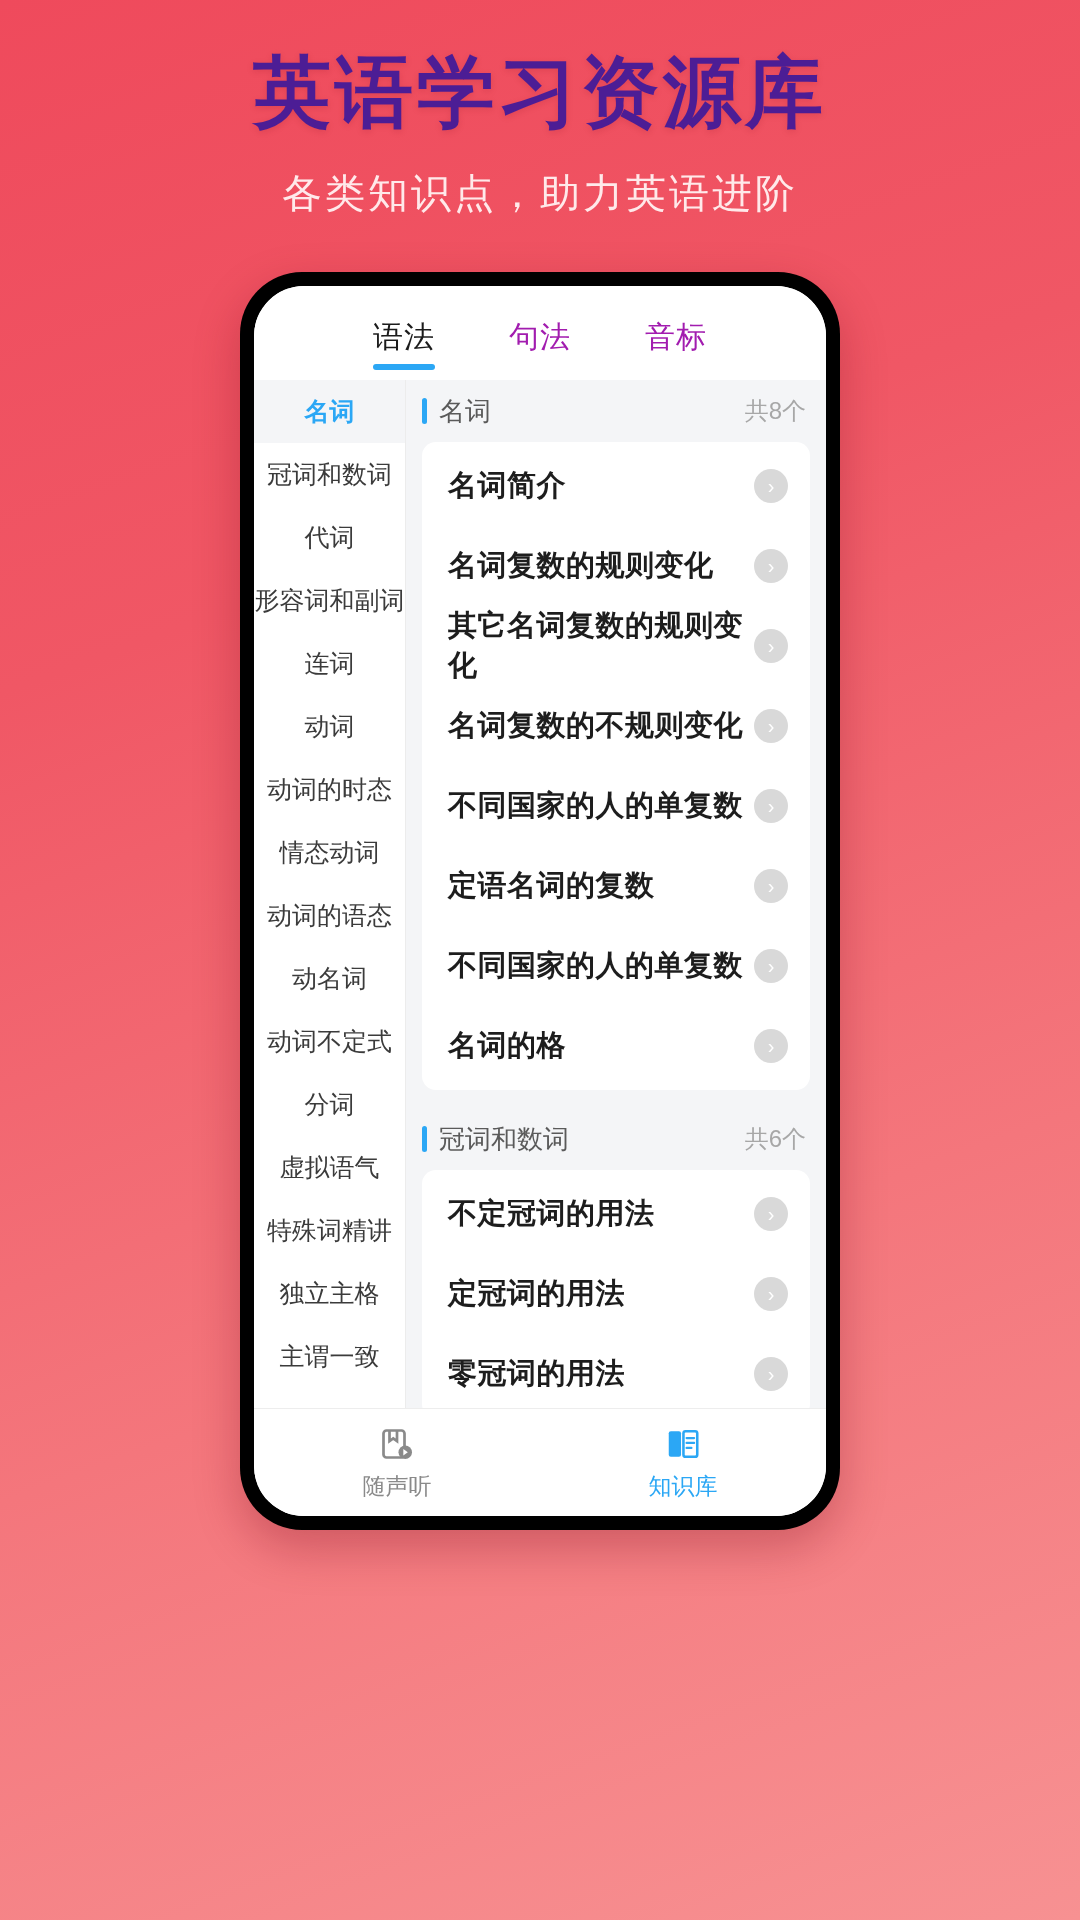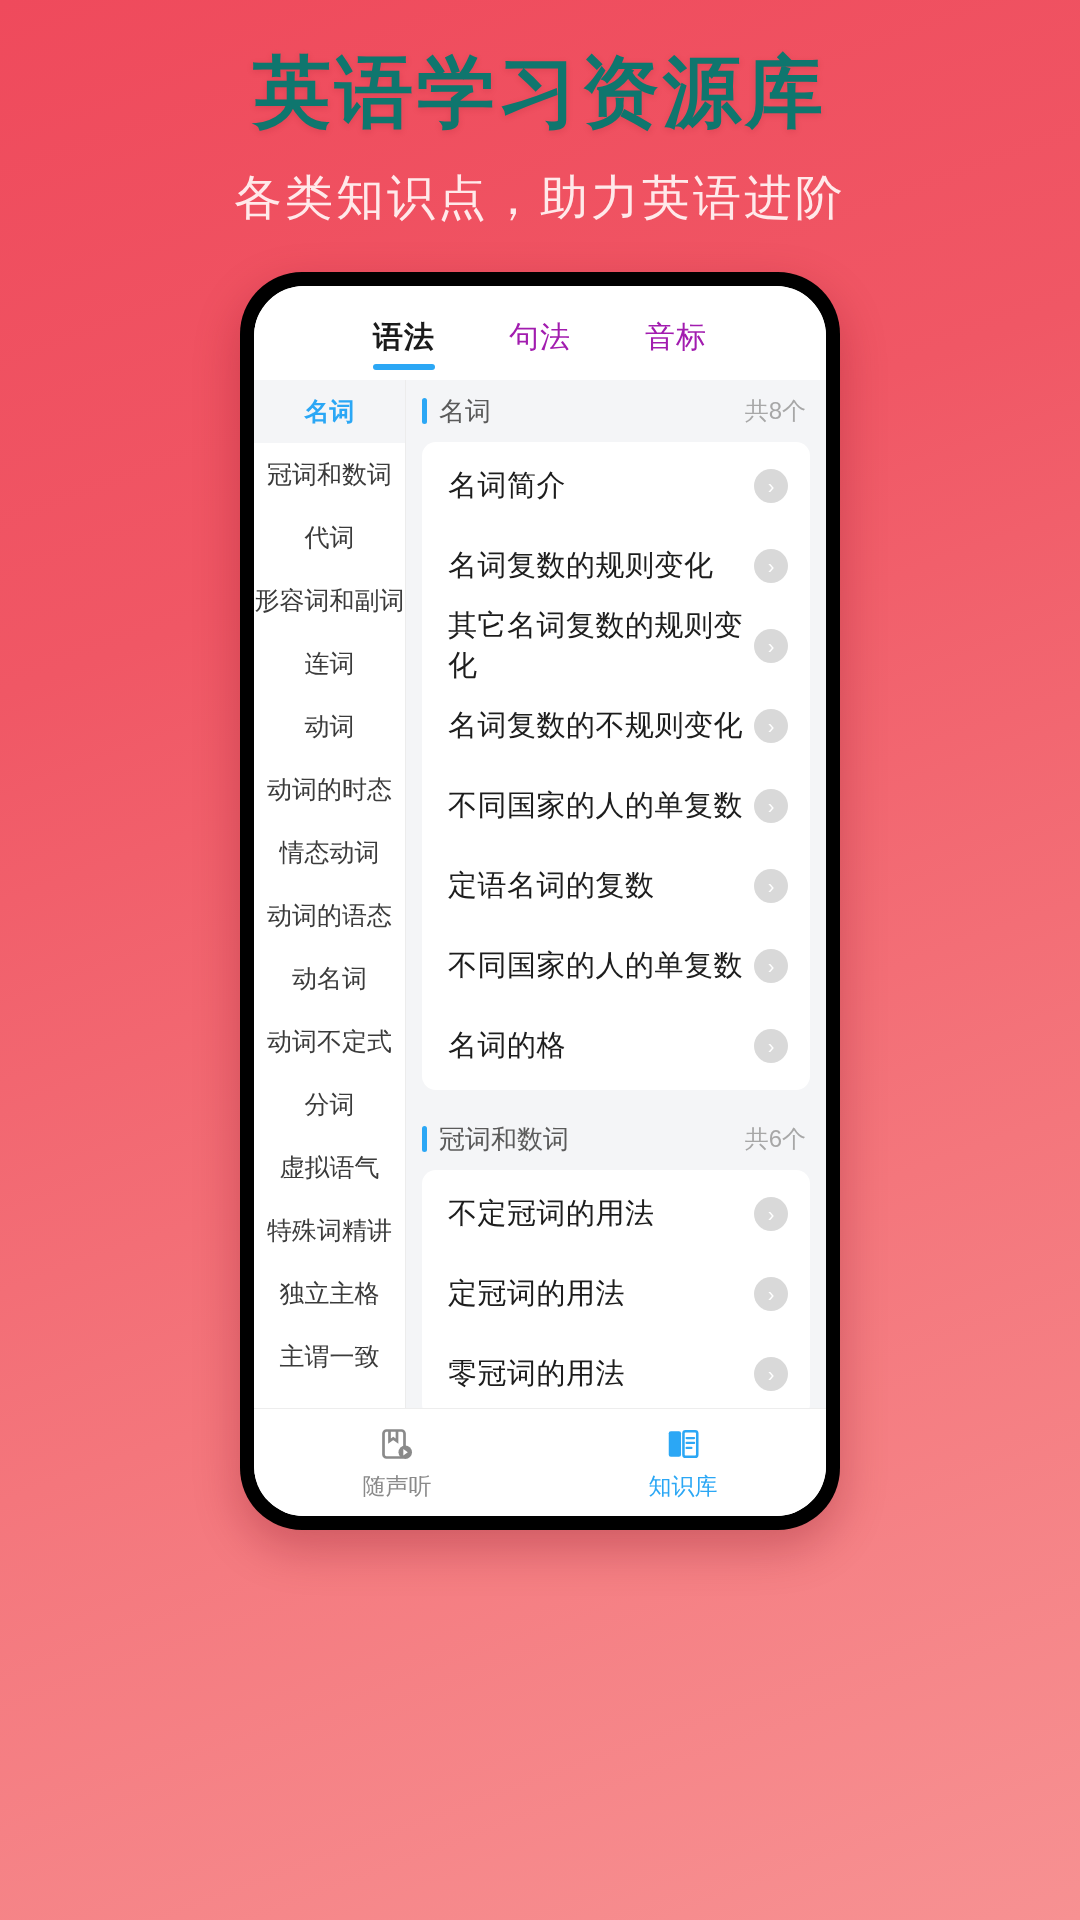--- a/index.html
+++ b/index.html
@@ -7,27 +7,27 @@
   body {
     font-family:"Liberation Sans","DejaVu Sans",sans-serif;
     background:linear-gradient(160deg,#ef4a5c 0%,#f05765 30%,#f4767c 65%,#f79192 100%);
     overflow:hidden;
     position:relative;
   }
 
   
   .promo { width:100%; text-align:center; padding-top:48px; }
   .promo-title {
-    font-size:78px; font-weight:bold; color:#0f766e;
+    font-size:78px; font-weight:bold; color:#4c1d95;
     letter-spacing:4px; line-height:1.15;
     text-shadow:0 2px 6px rgba(150,20,35,.18);
   }
   .promo-sub {
     margin-top:28px;
-    font-size:48px; color:#ffe9ea; letter-spacing:3px; font-weight:400;
+    font-size:40px; color:#ffe9ea; letter-spacing:3px; font-weight:400;
   }
 
   
   .phone-wrap {
     position:absolute; left:50%; transform:translateX(-50%);
     top:272px;
     width:600px; height:1258px;
   }
   .phone {
     position:relative; width:100%; height:100%;
@@ -48,21 +48,21 @@
   
   .tabbar {
     height:94px; flex:0 0 94px;
     display:flex; align-items:flex-end; justify-content:center;
     gap:66px;
     padding-bottom:10px;
     background:#ffffff;
   }
   .tab { position:relative; padding:0 4px 12px; }
   .tab-label { font-size:30px; color:#a21caf; letter-spacing:1px; display:block; }
-  .tab.active .tab-label { color:#1b1b1b; font-weight:bold; }
+  .tab.active .tab-label { color:#1b1b1b; font-weight:normal; }
   .tab .tab-underline { display:none; }
   .tab.active .tab-underline {
     display:block; position:absolute; left:50%; transform:translateX(-50%);
     bottom:0; width:62px; height:6px; border-radius:3px; background:#2ba7f5;
   }
 
   
   .body-split { flex:1 1 auto; display:flex; min-height:0; background:#ffffff; }
 
   
@@ -95,21 +95,21 @@
   .sec-count { font-size:24px; color:#a7a7a7; }
 
   .card {
     margin:0 16px; background:#ffffff; border-radius:14px;
     padding:4px 0;
   }
   .row {
     display:flex; align-items:center; justify-content:space-between;
     height:80px; padding:0 22px 0 26px;
   }
-  .row-label { font-size:29px; font-weight:normal; color:#1d1d1d; letter-spacing:.5px; }
+  .row-label { font-size:29px; font-weight:bold; color:#1d1d1d; letter-spacing:.5px; }
   .chev {
     width:34px; height:34px; border-radius:50%;
     background:#d9d9d9; color:#ffffff;
     display:flex; align-items:center; justify-content:center;
     font-size:20px; line-height:1; flex:0 0 34px;
   }
   .card-gap { height:18px; }
 
   
   .bottomnav {

